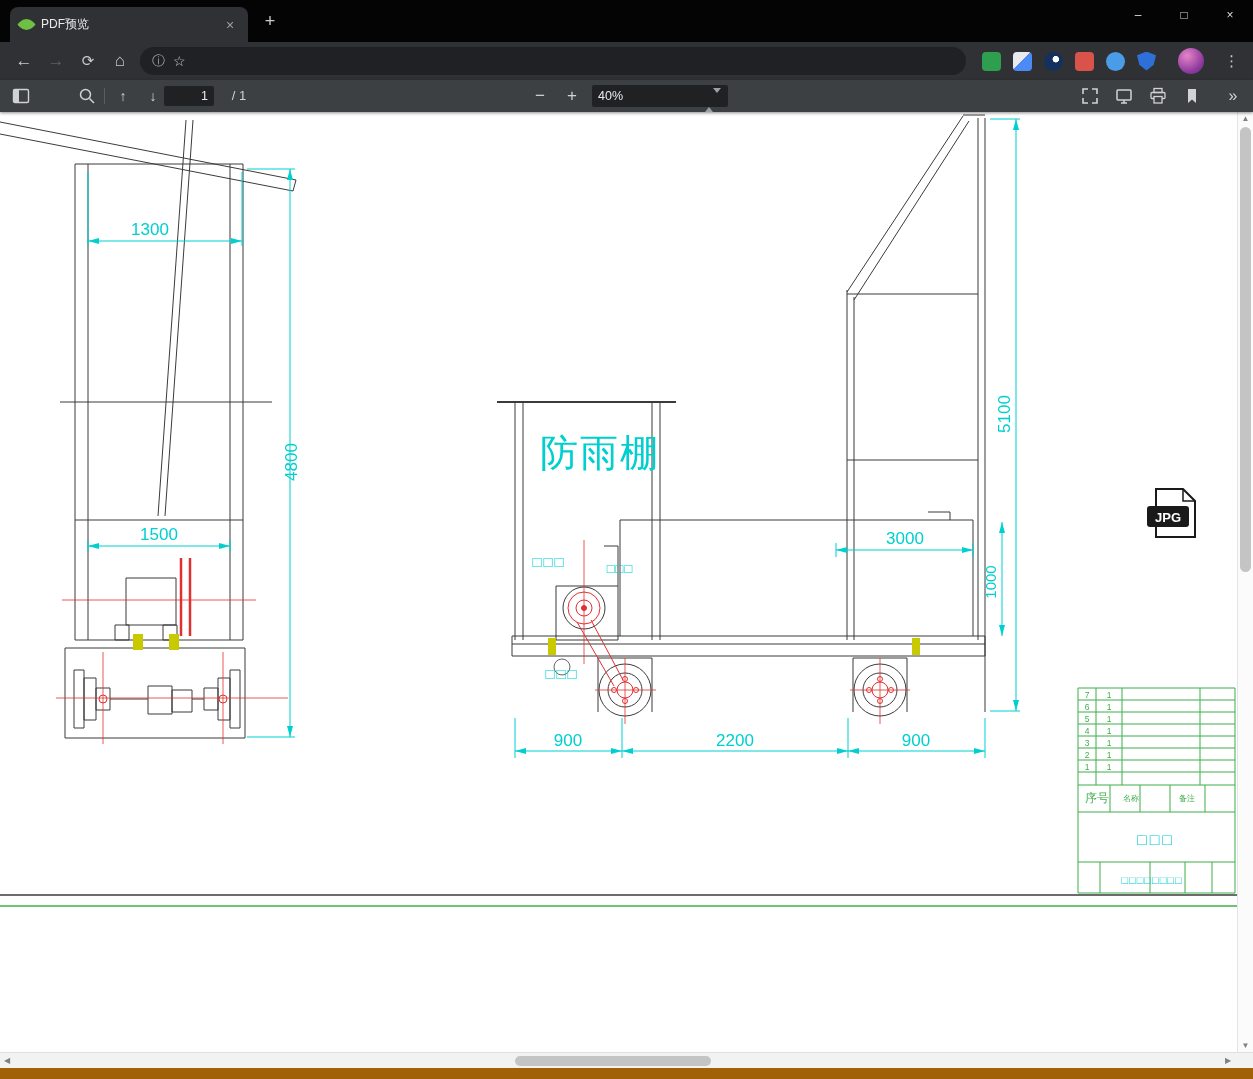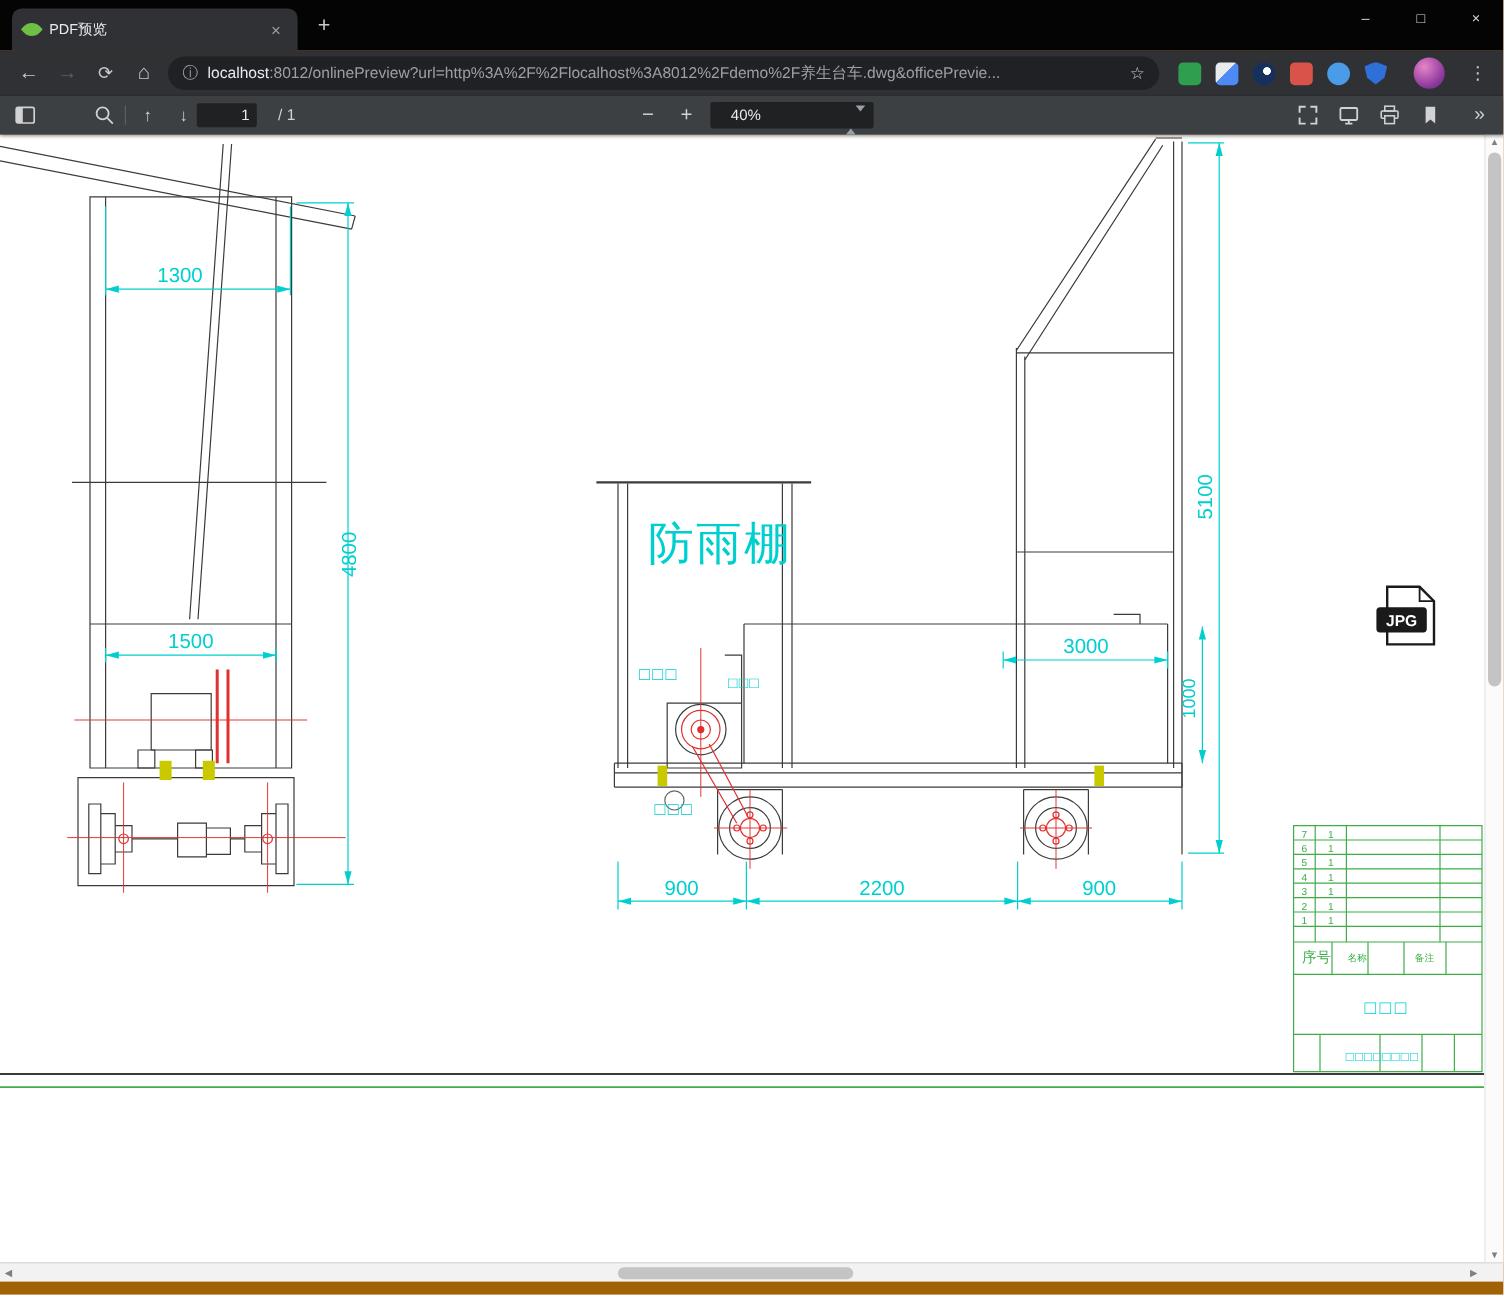--- a/index.html
+++ b/index.html
@@ -51,21 +51,21 @@
   .pdfbar { position:absolute; left:0; top:80px; width:100%; height:32px; background:#3c4043; box-shadow:0 1px 3px rgba(0,0,0,.45); z-index:2; }
   .pdficon { position:absolute; top:7px; width:18px; height:18px; color:#d0d2d4; }
   .sep { position:absolute; left:104px; top:8px; width:1px; height:16px; background:#5a5e62; }
   .tglyph { position:absolute; top:0; height:32px; line-height:32px; color:#d0d2d4; font-size:14px; text-align:center; }
   .pg-up { left:112px; width:22px; } .pg-down { left:142px; width:22px; }
   .pageinput { position:absolute; left:164px; top:6px; width:50px; height:20px; background:#1f2123; border-radius:2px;
     color:#e8eaed; font-size:12.5px; text-align:right; padding:0 6px; line-height:20px; }
   .pagetotal { left:222px; width:34px; font-size:13px; }
   .zoom-out { left:528px; width:24px; font-size:17px; } .zoom-in { left:560px; width:24px; font-size:17px; }
   .zoomsel { position:absolute; left:592px; top:5px; width:136px; height:22px; background:#1f2123; border-radius:2px;
-    color:#e8eaed; font-size:12.5px; line-height:22px; padding-left:17px; }
+    color:#e8eaed; font-size:12.5px; line-height:22px; padding-left:6px; }
   .spin { position:absolute; right:7px; top:4px; }
   .tri-up { width:0; height:0; border-left:4px solid transparent; border-right:4px solid transparent; border-bottom:5px solid #9aa0a6; margin-bottom:3px; }
   .tri-down { width:0; height:0; border-left:4px solid transparent; border-right:4px solid transparent; border-top:5px solid #9aa0a6; }
   .ic-fs { left:1081px; } .ic-pres { left:1115px; } .ic-print { left:1149px; } .ic-bm { left:1183px; }
   .chevrons { left:1220px; width:26px; font-size:16px; }
 
   
   .content { position:absolute; left:0; top:112px; width:1253px; height:940px; background:#fff; }
   svg.cad { position:absolute; left:0; top:0; }
 
@@ -98,21 +98,20 @@
     </div>
   </div>
 
   <div class="navbar">
     <span class="navicon ni-back">←</span>
     <span class="navicon ni-fwd">→</span>
     <span class="navicon ni-reload">⟳</span>
     <span class="navicon ni-home">⌂</span>
     <div class="urlbar">
       <span class="url-info">ⓘ</span>
-      <span class="url-text"><span class="url-host">localhost</span><span class="url-tail">:8012/onlinePreview?url=http%3A%2F%2Flocalhost%3A8012%2Fdemo%2F养生台车.dwg&amp;officePrevie...</span></span>
       <span class="url-star">☆</span>
     </div>
     <div class="extrow">
       <span class="ext e1"></span>
       <span class="ext e2"></span>
       <span class="ext e3"></span>
       <span class="ext e4"></span>
       <span class="ext e5"></span>
       <span class="ext e6"></span>
       <span class="avatar"></span>

